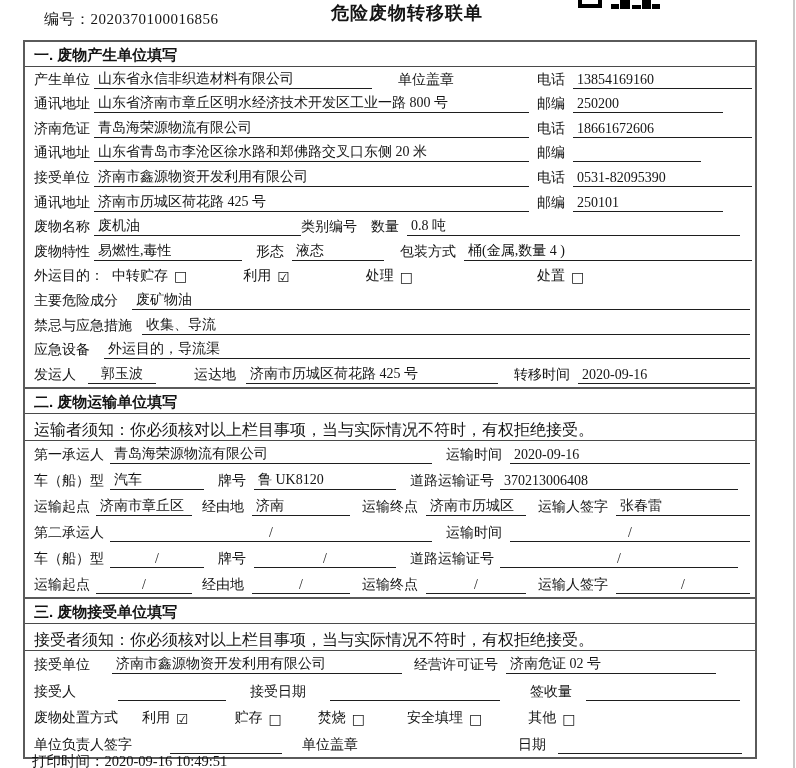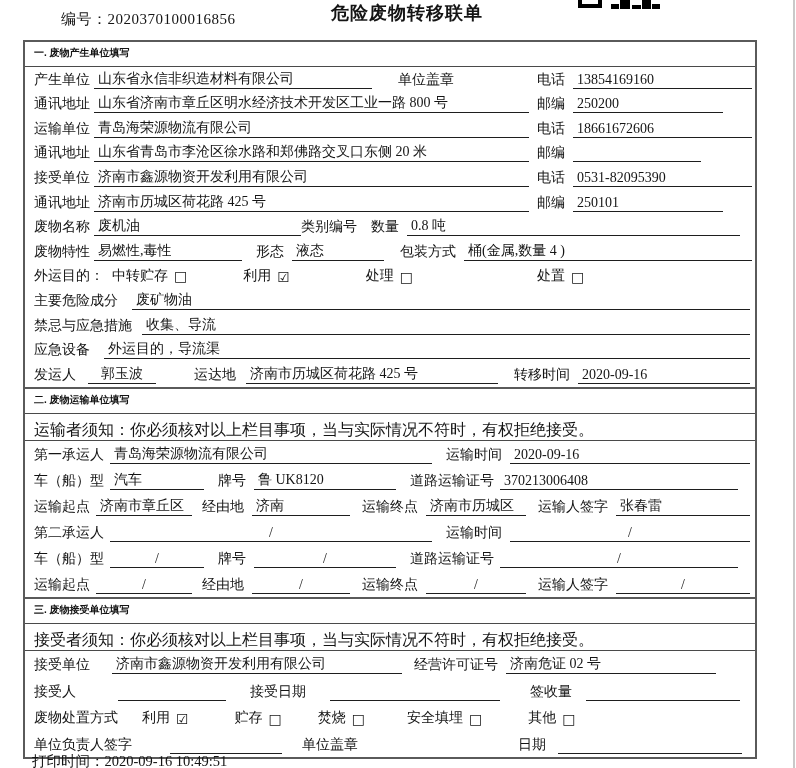--- a/index.html
+++ b/index.html
@@ -3,35 +3,35 @@
 <meta charset="utf-8">
 <style>
   html,body{margin:0;padding:0;}
   body{
     width:796px;height:768px;position:relative;background:#ffffff;
     font-family:"Liberation Serif","DejaVu Serif",serif;
     color:#141414;font-size:14px;overflow:hidden;
   }
   
   .hdr{position:relative;height:40px;}
-  .serial{position:absolute;left:61px;top:10px;font-size:15px;letter-spacing:.5px;}
+  .serial{position:absolute;left:44px;top:10px;font-size:15px;letter-spacing:.5px;}
   .title{position:absolute;left:331px;top:1px;font-size:18px;font-weight:bold;
          font-family:"Liberation Sans","DejaVu Sans",sans-serif;letter-spacing:1px;}
   .qr{position:absolute;left:578px;top:0;width:84px;height:11px;}
   .qr .sq{position:absolute;left:0;top:-6px;width:24px;height:14px;box-sizing:border-box;
           border:4px solid #000;border-top-width:5px;background:#fff;}
   .qr .b{position:absolute;background:#000;}
   
   .tbl{position:absolute;left:23px;top:40px;width:734px;box-sizing:border-box;
        border:2px solid #5a5a5a;background:#fff;}
   .sec{box-sizing:border-box;}
   .sec + .sec{border-top:2px solid #5a5a5a;}
   .sec-hd{height:25px;box-sizing:border-box;border-bottom:1.5px solid #4a4a4a;
           font-family:"Liberation Sans","DejaVu Sans",sans-serif;
-          font-weight:bold;font-size:10px;padding:4px 0 0 9px;}
+          font-weight:bold;font-size:15px;padding:4px 0 0 9px;}
   .note{height:27px;box-sizing:border-box;border-bottom:1.5px solid #4a4a4a;
         padding:6px 0 0 9px;font-size:16px;}
   .row{display:flex;align-items:flex-end;box-sizing:border-box;
        padding:0 3px 3px 9px;white-space:nowrap;}
   .s1 .row{height:24.6px;}
   .s2 .row{height:26px;}
   .s3 .row{height:26.5px;}
   .lbl{white-space:nowrap;}
   .u{border-bottom:1px solid #1e1e1e;padding:0 4px;box-sizing:border-box;
      overflow:hidden;min-height:17px;}
@@ -81,21 +81,21 @@
     <div class="row">
       <span class="lbl">通讯地址</span>
       <span class="u fill" style="margin-left:4px;margin-right:8px;">山东省济南市章丘区明水经济技术开发区工业一路 800 号</span>
       <span class="rgrp">
         <span class="lbl">邮编</span>
         <span class="u" style="width:150px;">250200</span>
       </span>
     </div>
 
     <div class="row">
-      <span class="lbl">运输单位</span>
+      <span class="lbl">济南危证</span>
       <span class="u fill" style="margin-left:4px;margin-right:8px;">青岛海荣源物流有限公司</span>
       <span class="rgrp">
         <span class="lbl">电话</span>
         <span class="u fill">18661672606</span>
       </span>
     </div>
 
     <div class="row">
       <span class="lbl">通讯地址</span>
       <span class="u fill" style="margin-left:4px;margin-right:8px;">山东省青岛市李沧区徐水路和郑佛路交叉口东侧 20 米</span>

